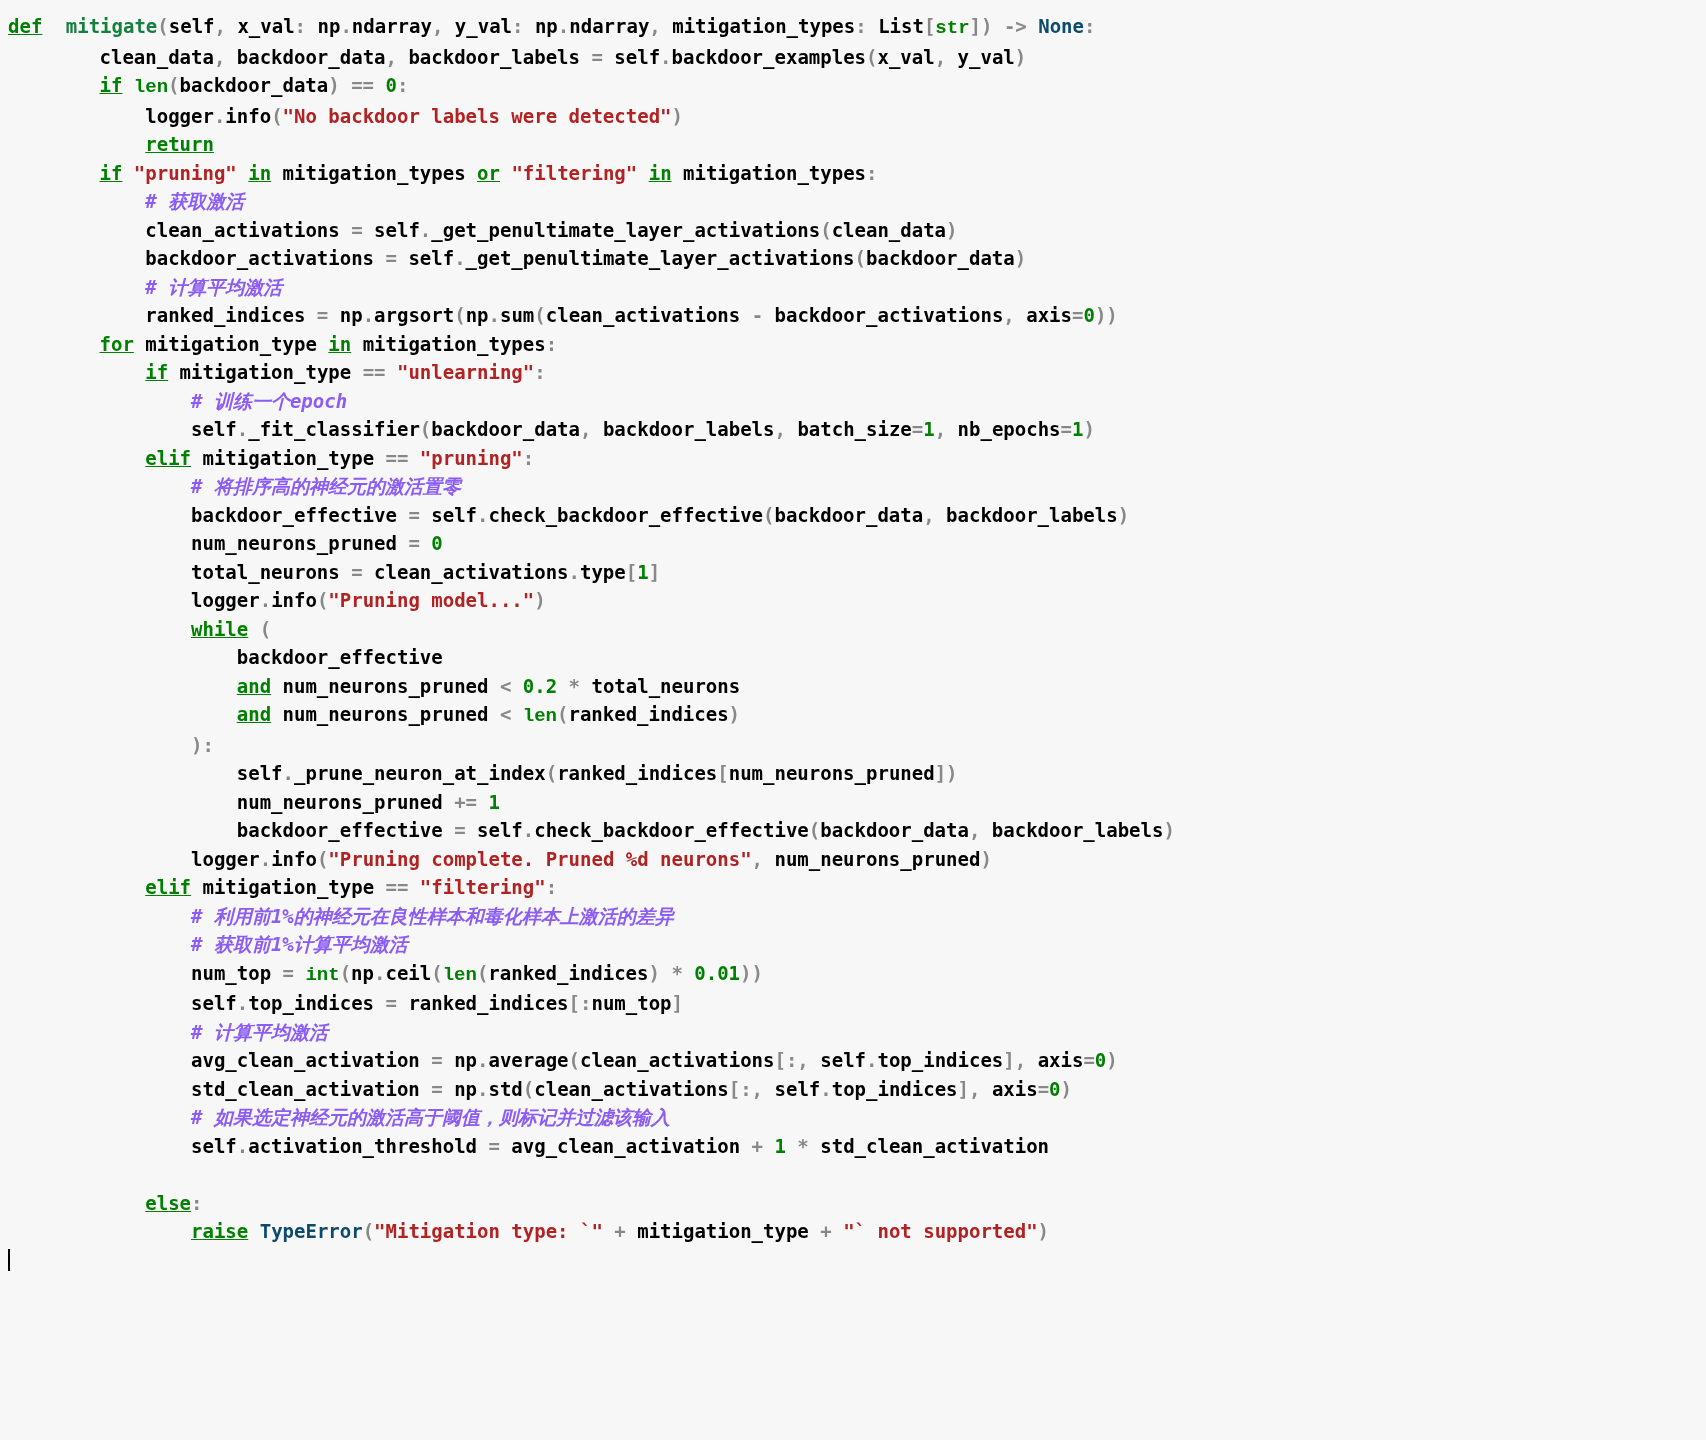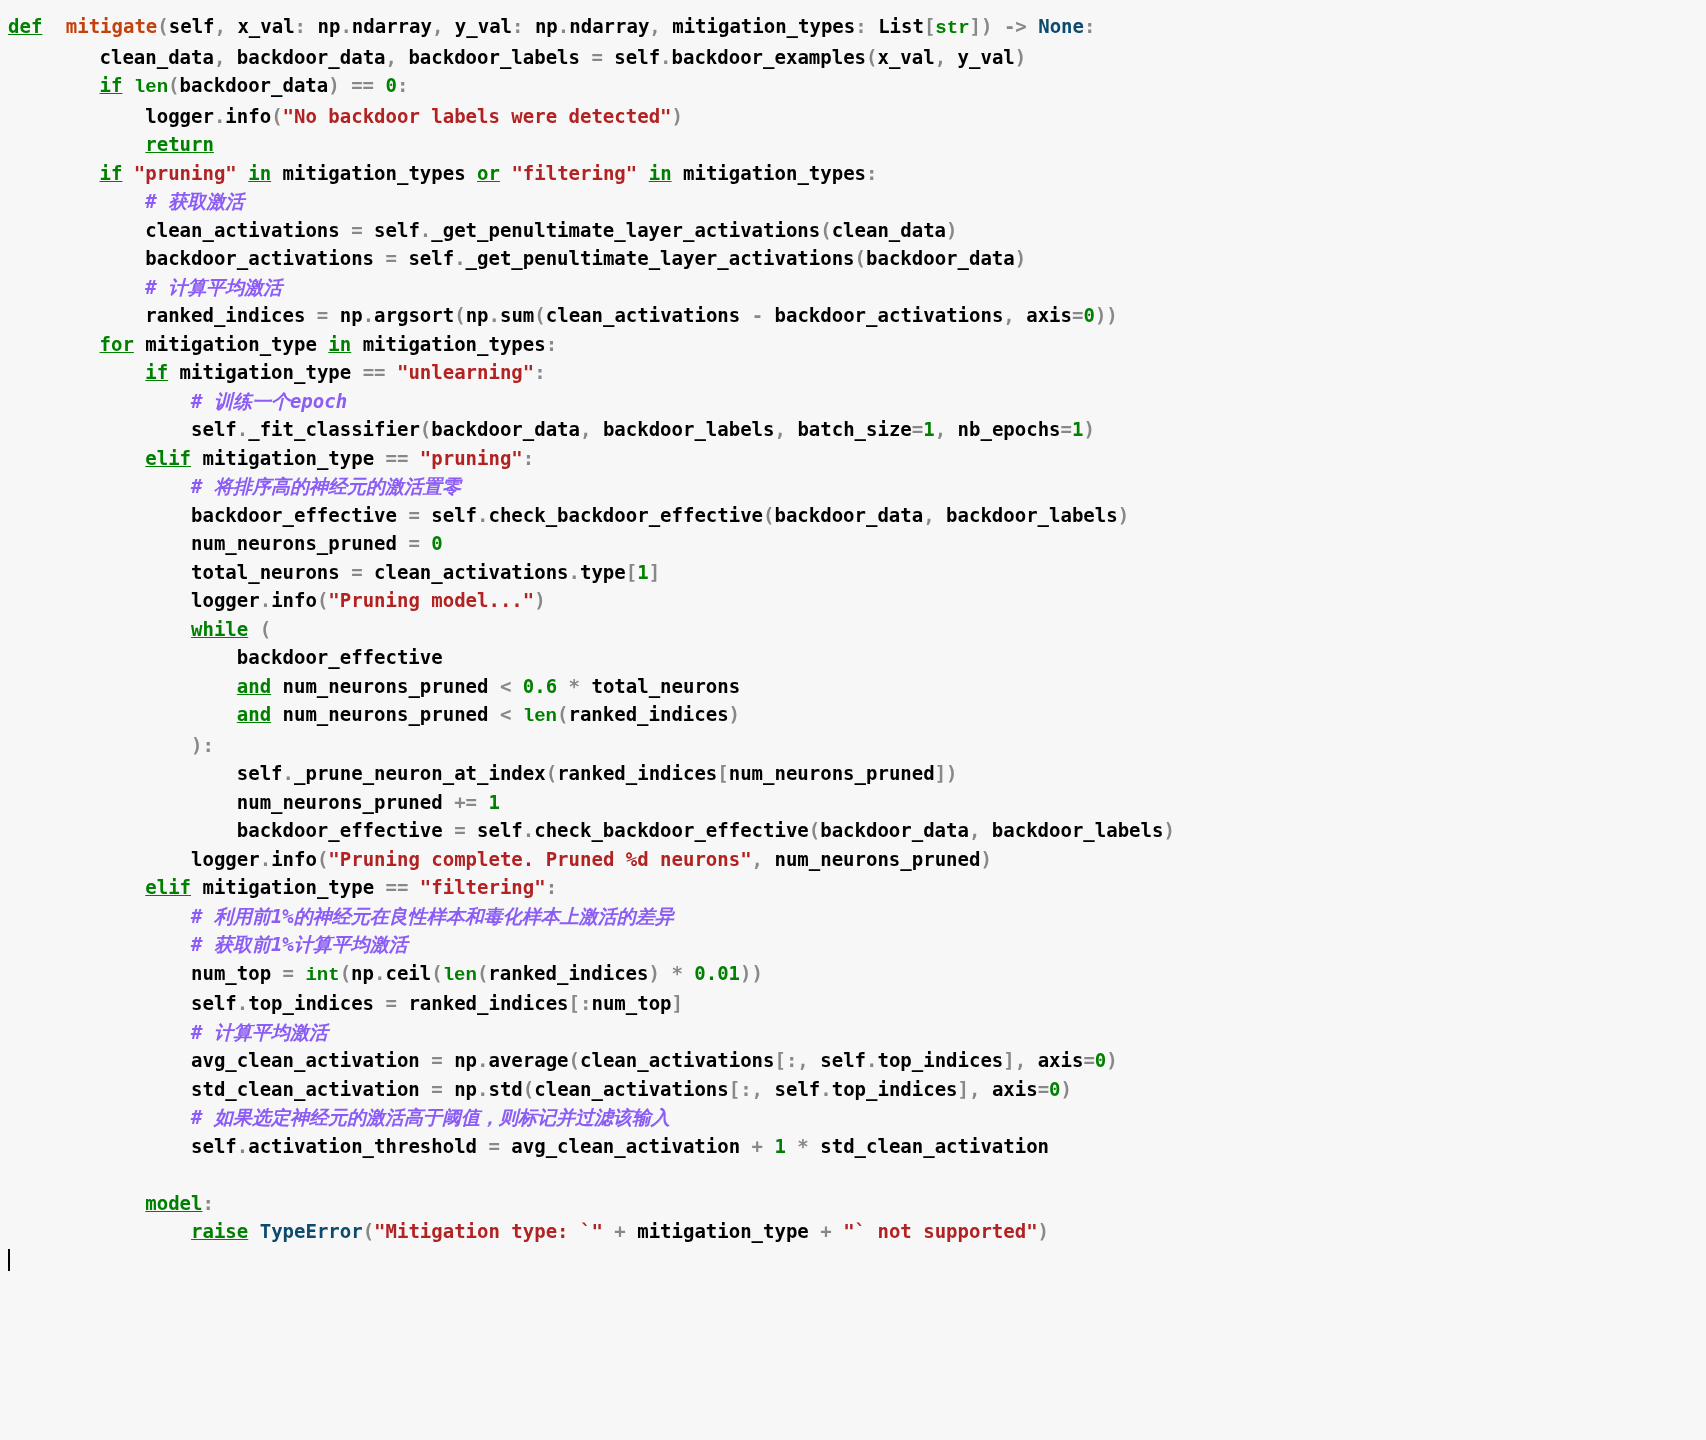--- a/index.html
+++ b/index.html
@@ -8,21 +8,21 @@
     background: #f7f7f7;
     font-family: "Menlo", "Consolas", "DejaVu Sans Mono", monospace;
     font-size: 19px;
     line-height: 1.5;
     font-weight: bold;
     color: #000;
     white-space: pre;
     overflow-x: auto;
   }
   .kw   { color: #008000; text-decoration: underline; }      
-  .fn   { color: #c2410c; padding-left: 12px; }      
+  .fn   { color: #15803d; padding-left: 12px; }      
   .ty   { color: #0c4a6e; }      
   .str  { color: #b22222; }      
   .num  { color: #008000; }      
   .cm   { color: #8b5cf6; font-style: italic; } 
   .op   { color: #888888; }      
   .bi   { color: #008000; font-family: Liberation Mono, monospace; }      
   .plain{ color: #000; }
   .cursor {
     display:inline-block;
     width:2px;
@@ -49,37 +49,37 @@
 <span class="plain">                </span><span class="cm"># 训练一个epoch</span>
 <span class="plain">                self</span><span class="op">.</span><span class="plain">_fit_classifier</span><span class="op">(</span><span class="plain">backdoor_data</span><span class="op">, </span><span class="plain">backdoor_labels</span><span class="op">, </span><span class="plain">batch_size</span><span class="op">=</span><span class="num">1</span><span class="op">, </span><span class="plain">nb_epochs</span><span class="op">=</span><span class="num">1</span><span class="op">)</span>
 <span class="plain">            </span><span class="kw">elif</span><span class="plain"> mitigation_type </span><span class="op">== </span><span class="str">"pruning"</span><span class="op">:</span>
 <span class="plain">                </span><span class="cm"># 将排序高的神经元的激活置零</span>
 <span class="plain">                backdoor_effective </span><span class="op">= </span><span class="plain">self</span><span class="op">.</span><span class="plain">check_backdoor_effective</span><span class="op">(</span><span class="plain">backdoor_data</span><span class="op">, </span><span class="plain">backdoor_labels</span><span class="op">)</span>
 <span class="plain">                num_neurons_pruned </span><span class="op">= </span><span class="num">0</span>
 <span class="plain">                total_neurons </span><span class="op">= </span><span class="plain">clean_activations</span><span class="op">.</span><span class="plain">type</span><span class="op">[</span><span class="num">1</span><span class="op">]</span>
 <span class="plain">                logger</span><span class="op">.</span><span class="plain">info</span><span class="op">(</span><span class="str">"Pruning model..."</span><span class="op">)</span>
 <span class="plain">                </span><span class="kw">while</span><span class="plain"> </span><span class="op">(</span>
 <span class="plain">                    backdoor_effective</span>
-<span class="plain">                    </span><span class="kw">and</span><span class="plain"> num_neurons_pruned </span><span class="op">&lt; </span><span class="num">0.6</span><span class="plain"> </span><span class="op">* </span><span class="plain">total_neurons</span>
+<span class="plain">                    </span><span class="kw">and</span><span class="plain"> num_neurons_pruned </span><span class="op">&lt; </span><span class="num">0.2</span><span class="plain"> </span><span class="op">* </span><span class="plain">total_neurons</span>
 <span class="plain">                    </span><span class="kw">and</span><span class="plain"> num_neurons_pruned </span><span class="op">&lt; </span><span class="bi">len</span><span class="op">(</span><span class="plain">ranked_indices</span><span class="op">)</span>
 <span class="plain">                </span><span class="op">):</span>
 <span class="plain">                    self</span><span class="op">.</span><span class="plain">_prune_neuron_at_index</span><span class="op">(</span><span class="plain">ranked_indices</span><span class="op">[</span><span class="plain">num_neurons_pruned</span><span class="op">])</span>
 <span class="plain">                    num_neurons_pruned </span><span class="op">+= </span><span class="num">1</span>
 <span class="plain">                    backdoor_effective </span><span class="op">= </span><span class="plain">self</span><span class="op">.</span><span class="plain">check_backdoor_effective</span><span class="op">(</span><span class="plain">backdoor_data</span><span class="op">, </span><span class="plain">backdoor_labels</span><span class="op">)</span>
 <span class="plain">                logger</span><span class="op">.</span><span class="plain">info</span><span class="op">(</span><span class="str">"Pruning complete. Pruned %d neurons"</span><span class="op">, </span><span class="plain">num_neurons_pruned</span><span class="op">)</span>
 <span class="plain">            </span><span class="kw">elif</span><span class="plain"> mitigation_type </span><span class="op">== </span><span class="str">"filtering"</span><span class="op">:</span>
 <span class="plain">                </span><span class="cm"># 利用前1%的神经元在良性样本和毒化样本上激活的差异</span>
 <span class="plain">                </span><span class="cm"># 获取前1%计算平均激活</span>
 <span class="plain">                num_top </span><span class="op">= </span><span class="bi">int</span><span class="op">(</span><span class="plain">np</span><span class="op">.</span><span class="plain">ceil</span><span class="op">(</span><span class="bi">len</span><span class="op">(</span><span class="plain">ranked_indices</span><span class="op">) * </span><span class="num">0.01</span><span class="op">))</span>
 <span class="plain">                self</span><span class="op">.</span><span class="plain">top_indices </span><span class="op">= </span><span class="plain">ranked_indices</span><span class="op">[:</span><span class="plain">num_top</span><span class="op">]</span>
 <span class="plain">                </span><span class="cm"># 计算平均激活</span>
 <span class="plain">                avg_clean_activation </span><span class="op">= </span><span class="plain">np</span><span class="op">.</span><span class="plain">average</span><span class="op">(</span><span class="plain">clean_activations</span><span class="op">[:, </span><span class="plain">self</span><span class="op">.</span><span class="plain">top_indices</span><span class="op">], </span><span class="plain">axis</span><span class="op">=</span><span class="num">0</span><span class="op">)</span>
 <span class="plain">                std_clean_activation </span><span class="op">= </span><span class="plain">np</span><span class="op">.</span><span class="plain">std</span><span class="op">(</span><span class="plain">clean_activations</span><span class="op">[:, </span><span class="plain">self</span><span class="op">.</span><span class="plain">top_indices</span><span class="op">], </span><span class="plain">axis</span><span class="op">=</span><span class="num">0</span><span class="op">)</span>
 <span class="plain">                </span><span class="cm"># 如果选定神经元的激活高于阈值，则标记并过滤该输入</span>
 <span class="plain">                self</span><span class="op">.</span><span class="plain">activation_threshold </span><span class="op">= </span><span class="plain">avg_clean_activation </span><span class="op">+ </span><span class="num">1</span><span class="plain"> </span><span class="op">* </span><span class="plain">std_clean_activation</span>
 
-<span class="plain">            </span><span class="kw">model</span><span class="op">:</span>
+<span class="plain">            </span><span class="kw">else</span><span class="op">:</span>
 <span class="plain">                </span><span class="kw">raise</span><span class="plain"> </span><span class="ty">TypeError</span><span class="op">(</span><span class="str">"Mitigation type: `"</span><span class="plain"> </span><span class="op">+ </span><span class="plain">mitigation_type </span><span class="op">+ </span><span class="str">"` not supported"</span><span class="op">)</span>
 </span><span class="cursor"></span>
 
 
 
 
 
 </body></html>

